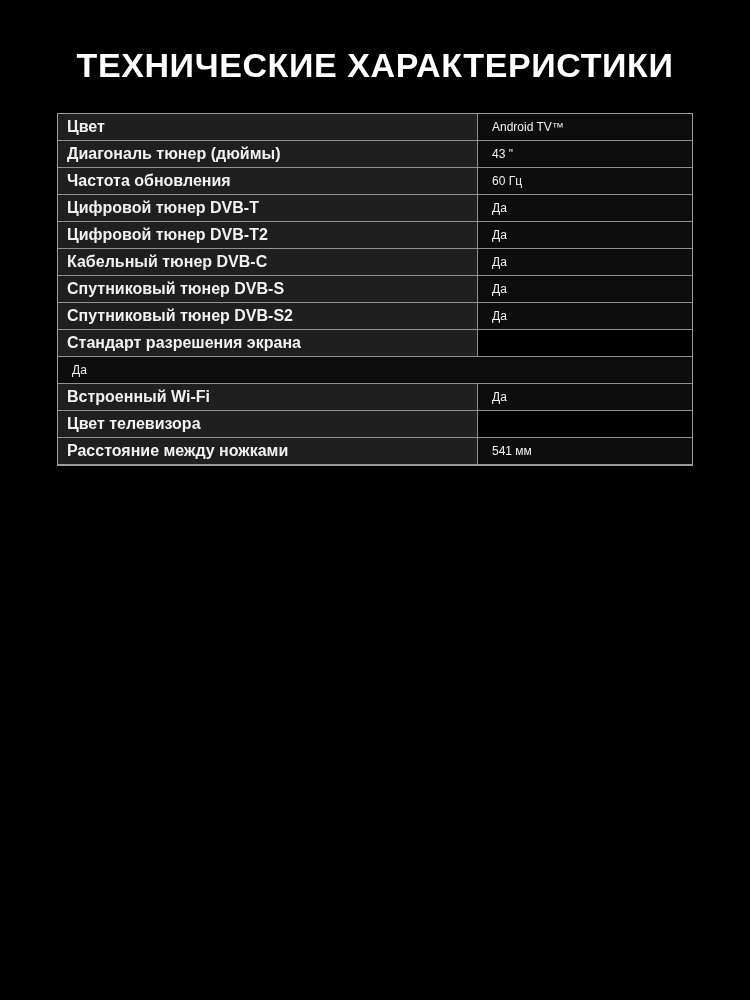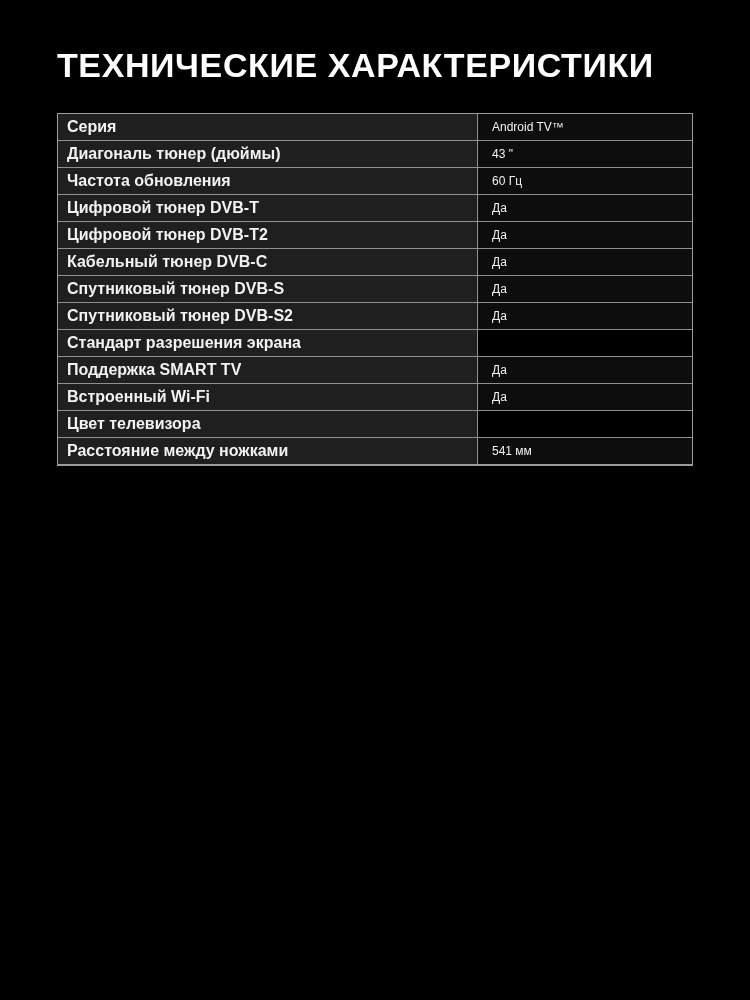--- a/index.html
+++ b/index.html
@@ -18,20 +18,21 @@
   .content {
     padding: 46px 57px 0 57px;
   }
   .page-title {
     margin: 0 0 28px 0;
     color: #ffffff;
     font-size: 34px;
     font-weight: bold;
     letter-spacing: 0.6px;
     white-space: nowrap;
+    text-align: center;
   }
   .specs-table {
     width: 636px;
     box-sizing: border-box;
     border: 1px solid #9c9c9c;
     border-bottom-width: 2px;
   }
   .spec-row {
     display: flex;
     height: 26px;
@@ -71,21 +72,21 @@
   }
 </style>
 </head>
 <body>
 
 <div class="page">
   <div class="content">
     <h1 class="page-title">ТЕХНИЧЕСКИЕ ХАРАКТЕРИСТИКИ</h1>
     <div class="specs-table" id="specs-table">
         <div class="spec-row">
-          <div class="spec-label">Серия</div>
+          <div class="spec-label">Цвет</div>
           <div class="spec-value">Android TV™</div>
         </div>
         <div class="spec-row">
           <div class="spec-label">Диагональ тюнер (дюймы)</div>
           <div class="spec-value">43 "</div>
         </div>
         <div class="spec-row">
           <div class="spec-label">Частота обновления</div>
           <div class="spec-value">60 Гц</div>
         </div>
@@ -106,21 +107,20 @@
           <div class="spec-value">Да</div>
         </div>
         <div class="spec-row">
           <div class="spec-label">Спутниковый тюнер DVB-S2</div>
           <div class="spec-value">Да</div>
         </div>
         <div class="spec-row">
           <div class="spec-label">Стандарт разрешения экрана</div>
         </div>
         <div class="spec-row">
-          <div class="spec-label">Поддержка SMART TV</div>
           <div class="spec-value">Да</div>
         </div>
         <div class="spec-row">
           <div class="spec-label">Встроенный Wi-Fi</div>
           <div class="spec-value">Да</div>
         </div>
         <div class="spec-row">
           <div class="spec-label">Цвет телевизора</div>
         </div>
         <div class="spec-row">

